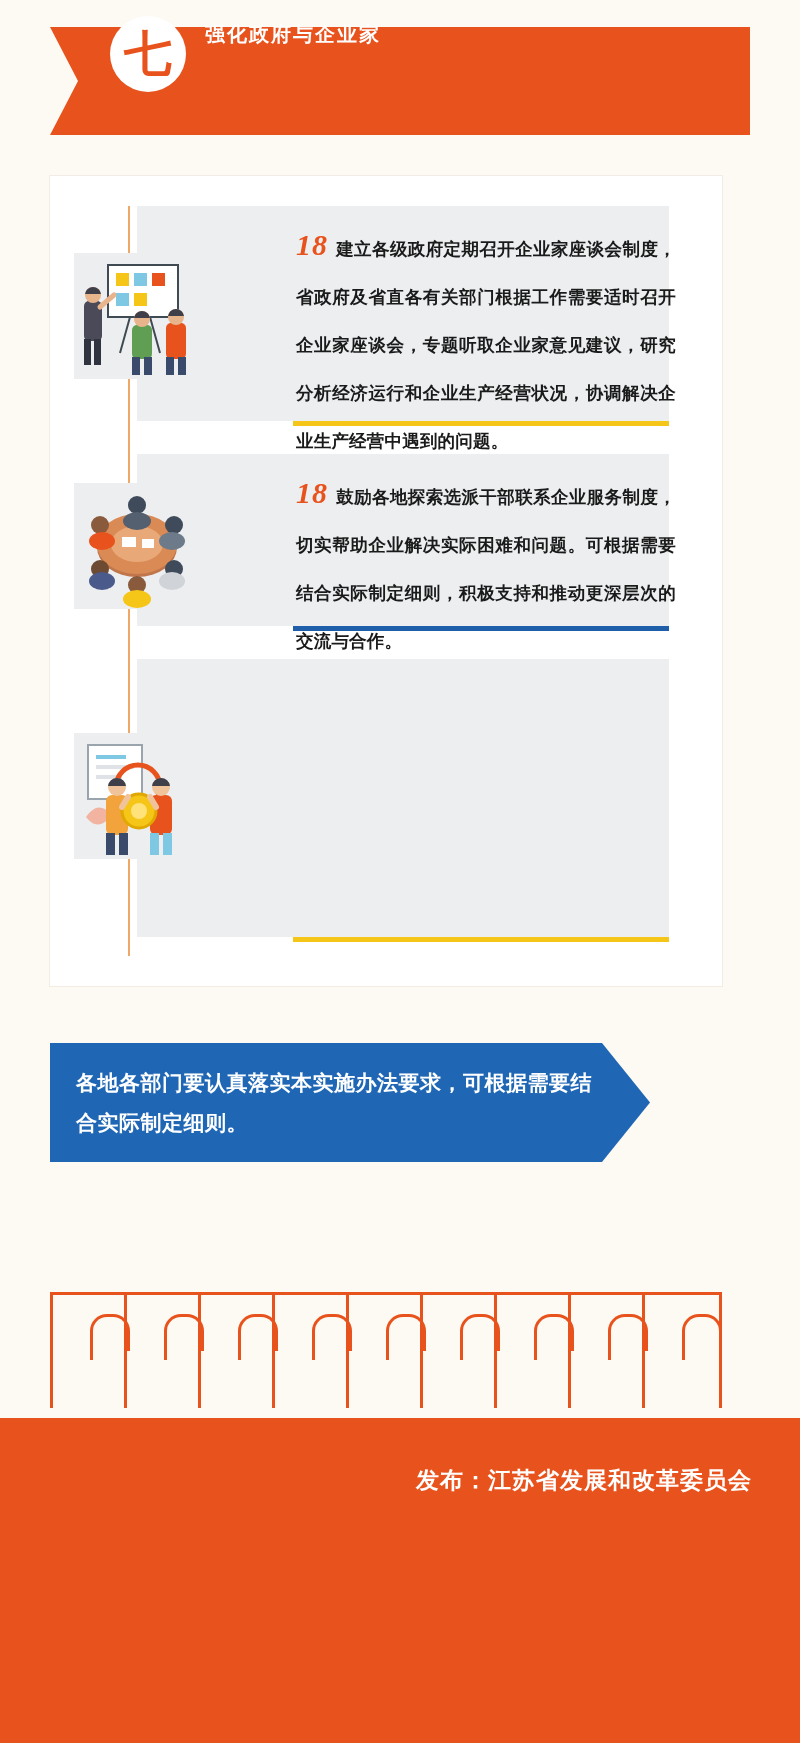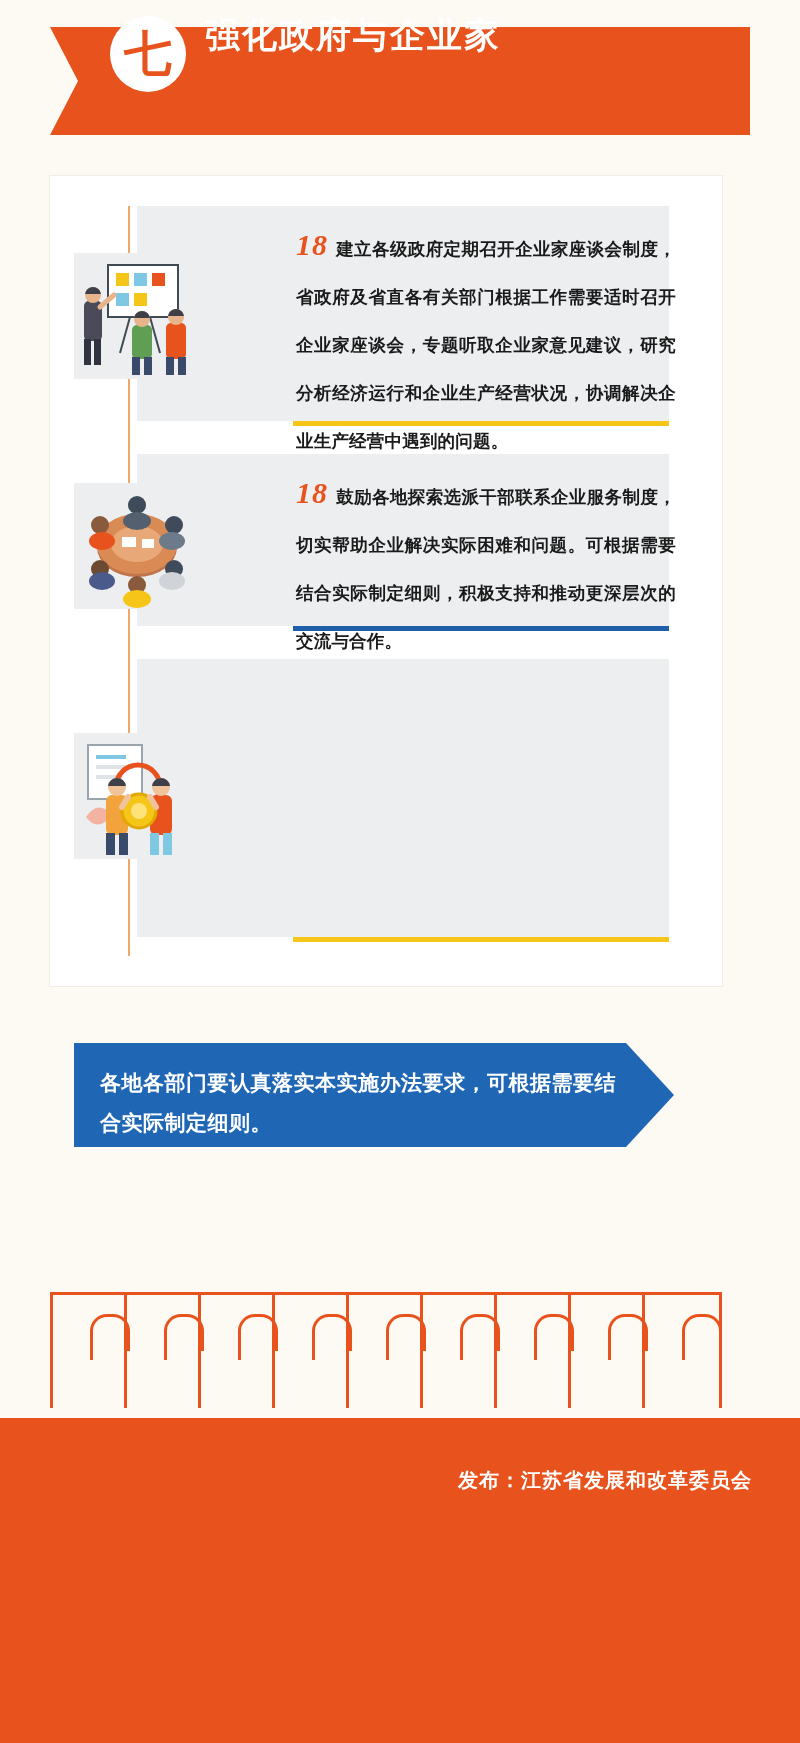--- a/index.html
+++ b/index.html
@@ -57,21 +57,21 @@
     font-weight: bold;
     line-height: 1;
     font-family: "Liberation Serif", serif;
   }
   .header-title {
     position: absolute;
     left: 205px;
     top: 14px;
     width: 470px;
     color: #ffffff;
-    font-size: 35px;
+    font-size: 20px;
     font-weight: bold;
     line-height: 41px;
     letter-spacing: 2px;
   }
   .header-title div { white-space: nowrap; }
 
   
   .main-card {
     position: absolute;
     left: 50px;
@@ -161,23 +161,22 @@
     position: absolute;
     background: #1f67b5;
     color: #ffffff;
     font-weight: bold;
     letter-spacing: 0.5px;
   }
   .callout-1 {
     left: 50px;
     top: 1043px;
     width: 600px;
-    height: 104px;
+    height: 119px;
     clip-path: polygon(0 0, 92% 0, 100% 50%, 92% 100%, 0 100%);
-    margin-left: 24px;
   }
   .callout-1 .ct {
     position: absolute;
     left: 26px;
     top: 20px;
     width: 520px;
     font-size: 21px;
     line-height: 40px;
   }
   .callout-2 {
@@ -246,21 +245,21 @@
     width: 800px;
     height: 325px;
     background: #e8531d;
   }
   .footer-lines {
     position: absolute;
     right: 48px;
     top: 40px;
     text-align: right;
     color: #ffffff;
-    font-size: 20px;
+    font-size: 23px;
     font-weight: bold;
     line-height: 44px;
     letter-spacing: 1px;
   }
 </style>
 </head>
 <body>
 
 <div class="page">
 

